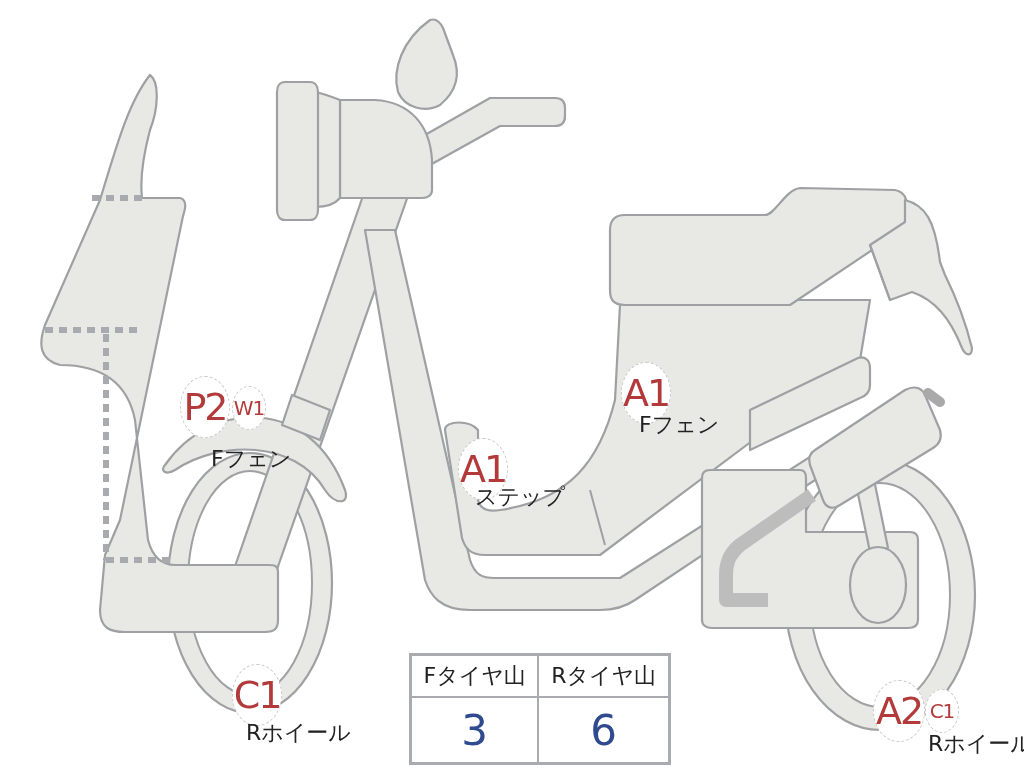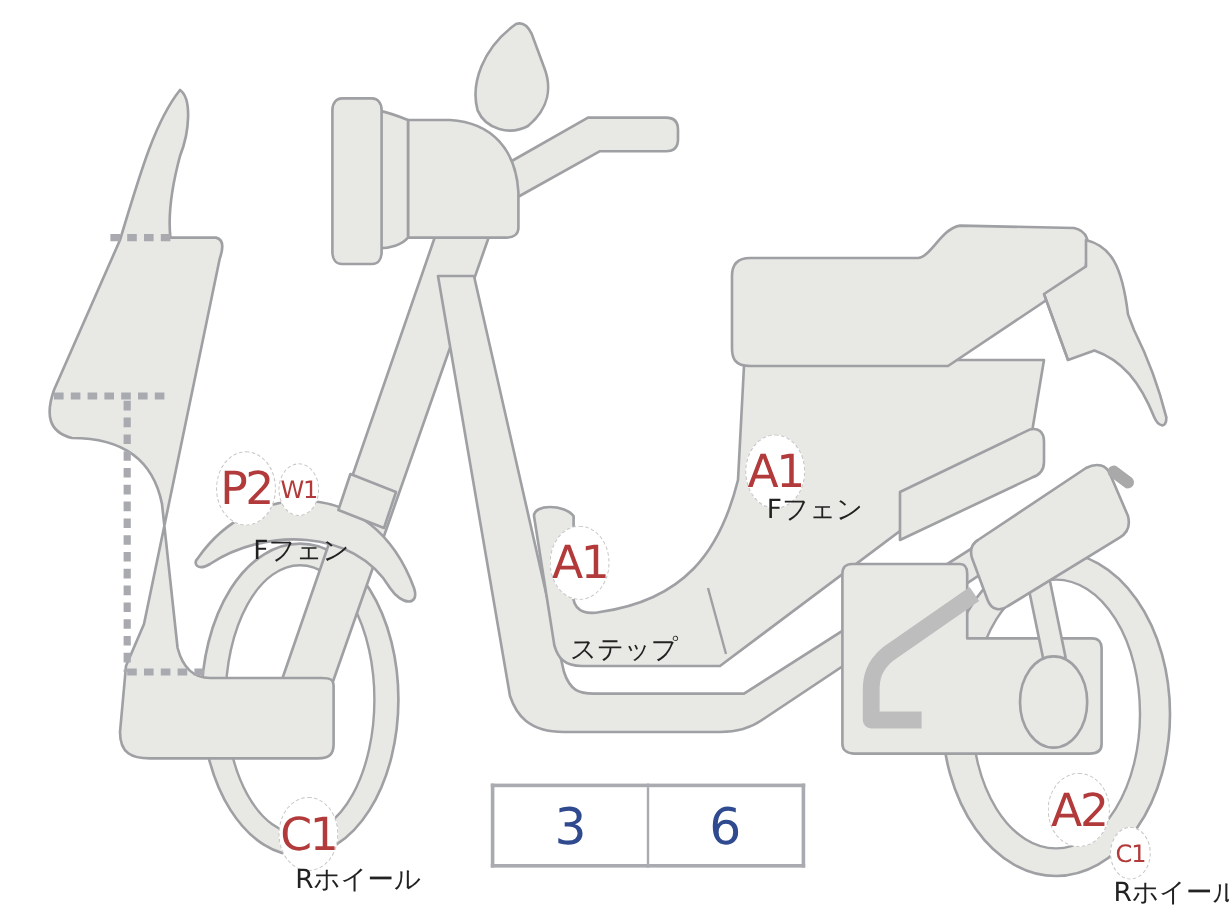--- a/index.html
+++ b/index.html
@@ -82,32 +82,36 @@
   <path class="part" d="M340 100 L 375 100 C 410 102, 430 125, 432 160 L 432 190 C 432 195, 428 198, 422 198 L 340 198 Z"></path>
   <path class="part" d="M315 92 C 325 94, 335 98, 340 100 L 340 198 C 335 204, 325 207, 315 207 Z"></path>
   <path class="part" d="M285 82 L 310 82 C 315 82, 318 86, 318 92 L 318 210 C 318 216, 315 220, 310 220 L 285 220 C 280 220, 277 216, 277 210 L 277 92 C 277 86, 280 82, 285 82 Z"></path>
 </svg>
 
 <div class="badge big" style="left:180px;top:360px;">P2</div>
 <div class="badge small" style="left:232px;top:370px;">W1</div>
 <div class="label" style="left:211px;top:444px;">Fフェン</div>
 
 <div class="badge big" style="left:458px;top:422px;">A1</div>
-<div class="label" style="left:475px;top:482px;margin-top:44px;">ステップ</div>
+<div class="label" style="left:475px;top:482px;">ステップ</div>
 
 <div class="badge big" style="left:621px;top:346px;">A1</div>
 <div class="label" style="left:639px;top:410px;">Fフェン</div>
 
 <div class="badge big" style="left:232px;top:648px;">C1</div>
 <div class="label" style="left:246px;top:718px;">Rホイール</div>
 
-<div class="badge big" style="left:873px;top:628px;width:52px;">A2</div>
+<div class="badge big" style="left:873px;top:664px;width:52px;">A2</div>
 <div class="badge small" style="left:925px;top:673px;">C1</div>
 <div class="label" style="left:896px;top:729px;margin-left:32px;">Rホイール</div>
 
 <table class="tread-table">
   <tbody>
+      <tr>
+    <th>Fタイヤ山</th>
+    <th>Rタイヤ山</th>
+  </tr>
   <tr>
     <td>3</td>
     <td>6</td>
   </tr>
 </tbody>
   </table>
 
 </body></html>

